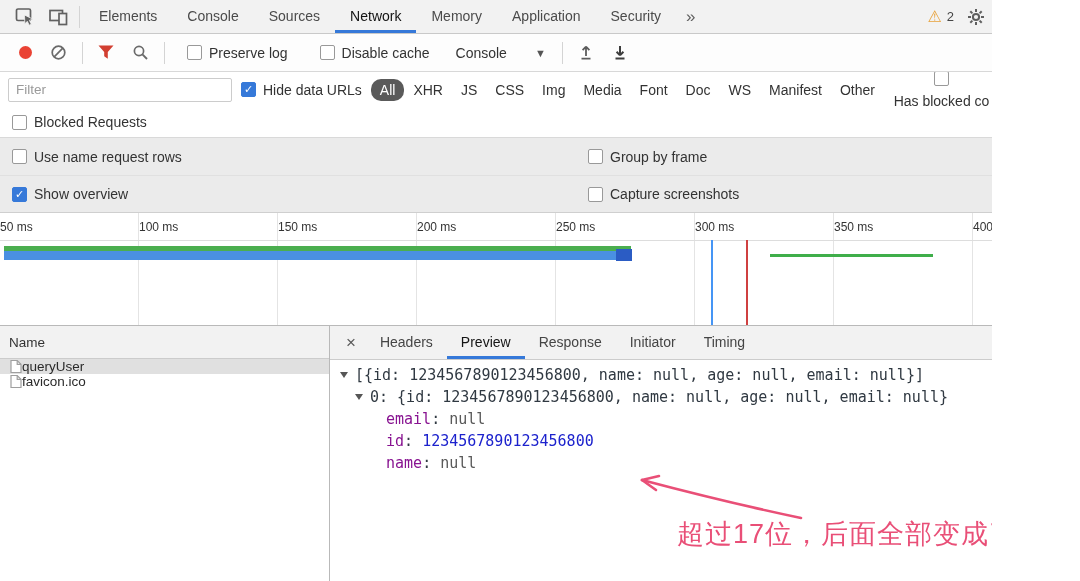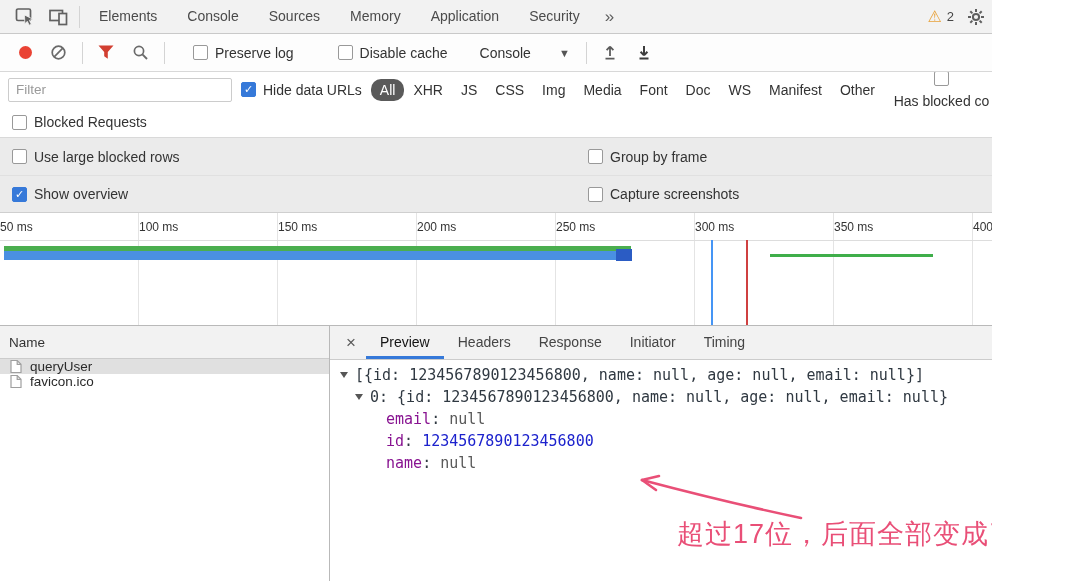--- a/index.html
+++ b/index.html
@@ -13,21 +13,21 @@
 .tabs{display:flex;height:100%}
 .tab{padding:0 15px;line-height:32px;height:100%;color:#4b4b4b;cursor:pointer;white-space:nowrap}
 .tab.active{color:#141414;box-shadow:inset 0 -3px 0 var(--accent-blue,#3679d9)}
 .overflow{font-size:17px;color:#5f5f5f;padding:0 10px}
 .warn{margin-left:auto;display:flex;align-items:center;gap:5px;padding:0 6px;cursor:pointer}
 .warn-tri{color:var(--warning-orange,#e8a33d);font-size:16px;line-height:1}
 .warn-count{font-size:13px;color:#454545}
 
 
 .toolbar{flex:0 0 38px;display:flex;align-items:center;background:#fdfdfd;border-bottom:1px solid #d8d8d8;padding-left:12px;gap:4px}
-.toolbar .cb{margin:0 20px}
+.toolbar .cb{margin:0 14px}
 .record-dot{width:13px;height:13px;border-radius:50%;background:var(--record-red,#ea4334)}
 .cb{display:flex;align-items:center;gap:7px;cursor:pointer;white-space:nowrap}
 .box{width:15px;height:15px;border:1px solid #999;border-radius:2px;background:#fff;display:flex;align-items:center;justify-content:center;flex:0 0 15px}
 .box.checked{background:var(--accent-blue,#3679d9);border-color:var(--accent-blue,#3679d9)}
 .box .tickmark{color:#fff;font-size:11px;font-family:"DejaVu Sans",sans-serif;line-height:1}
 .cb-label{color:#333}
 .select{display:flex;align-items:center;gap:28px;padding:0 8px;cursor:pointer}
 .caret{font-size:11px;color:#555}
 
 
@@ -60,21 +60,21 @@
 .bar-cap{left:616px;top:36px;width:16px;height:12px;background:var(--bar-blue-dark,#2b5cc4)}
 .thin-green{left:770px;top:41px;width:163px;height:3px;background:var(--thin-green,#3fae4a)}
 .evline{position:absolute;top:27px;bottom:0;width:2px}
 .evline.blue{left:711px;background:var(--event-blue,#4595f5)}
 .evline.red{left:746px;background:var(--event-red,#cf4040)}
 
 
 .main{flex:1;display:flex;border-top:1px solid #b9b9b9;min-height:0}
 .left{flex:0 0 330px;border-right:1px solid #b9b9b9;display:flex;flex-direction:column;background:#fff}
 .name-header{flex:0 0 33px;background:#f2f2f2;border-bottom:1px solid #ccc;display:flex;align-items:center;padding-left:9px;font-size:13.5px;color:#333}
-.req-row{flex:0 0 31px;display:flex;align-items:center;gap:8px;padding-left:10px;font-size:13.5px;color:#2a2a2a;cursor:pointer;white-space:nowrap}
+.req-row{flex:0 0 31px;display:flex;align-items:center;padding-left:10px;font-size:13.5px;color:#2a2a2a;cursor:pointer;white-space:nowrap}
 .req-row.selected{background:#e0e0e0}
 .right{flex:1;display:flex;flex-direction:column;background:#fff;min-width:0}
 .dtabs{flex:0 0 33px;background:#f2f2f2;border-bottom:1px solid #ccc;display:flex;align-items:center;padding-left:6px}
 .close-btn{padding:0 10px;font-size:17px;color:#5a5a5a;cursor:pointer;line-height:33px}
 .dtab{padding:0 14px;line-height:33px;height:33px;color:#454545;cursor:pointer;white-space:nowrap}
 .dtab.active{color:#141414;box-shadow:inset 0 -3px 0 var(--accent-blue,#3679d9)}
 
 
 .pcontent{flex:1;position:relative;background:#fff;padding-top:4px;font-family:"DejaVu Sans Mono","Liberation Mono",monospace;font-size:15px;color:#303942;overflow:hidden}
 .tline{position:relative;height:22px;line-height:22px;white-space:nowrap;cursor:default}
@@ -112,20 +112,21 @@
     </div>
     <div class="sep"></div>
     <div class="tabs">
 
         <div class="tab"><span>Elements</span></div>
 
         <div class="tab"><span>Console</span></div>
 
         <div class="tab"><span>Sources</span></div>
 
+        <div class="tab active"><span>Network</span></div>
 
 
         <div class="tab"><span>Memory</span></div>
 
         <div class="tab"><span>Application</span></div>
 
         <div class="tab"><span>Security</span></div>
 
     </div>
     <div class="icon-btn overflow">»</div>
@@ -241,21 +242,21 @@
     <label class="cb">
       <span class="box"></span>
       <span class="cb-label">Blocked Requests</span>
     </label>
   </div>
 
   <div class="options">
     <div class="opt-row">
       <label class="cb">
         <span class="box"></span>
-        <span class="cb-label">Use large blocked rows</span>
+        <span class="cb-label">Use name request rows</span>
       </label>
       <label class="cb">
         <span class="box"></span>
         <span class="cb-label">Group by frame</span>
       </label>
     </div>
     <div class="opt-row">
       <label class="cb">
         <span class="box checked">
             <span class="tickmark">✓</span>
@@ -337,23 +338,23 @@
           </div>
 
       </div>
     </div>
 
     <div class="right">
       <div class="dtabs">
         <div class="close-btn">×</div>
         <div style="display:flex;height:100%">
 
+            <div class="dtab"><span>Headers</span></div>
+
             <div class="dtab active"><span>Preview</span></div>
-
-            <div class="dtab"><span>Headers</span></div>
 
             <div class="dtab"><span>Response</span></div>
 
             <div class="dtab"><span>Initiator</span></div>
 
             <div class="dtab"><span>Timing</span></div>
 
         </div>
       </div>
 

